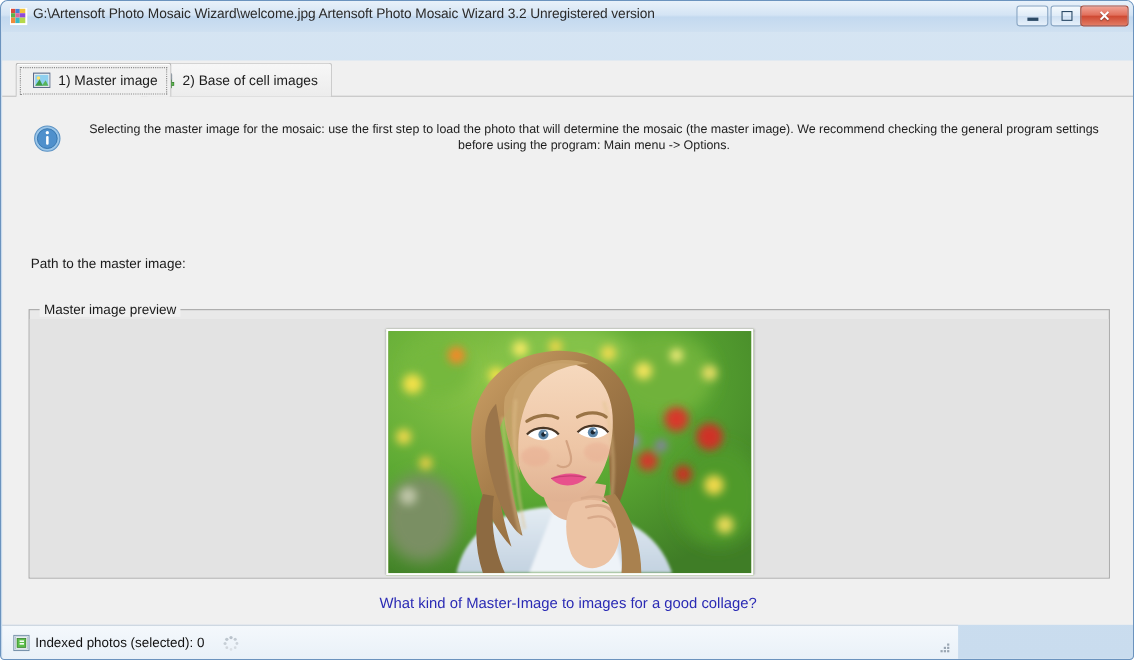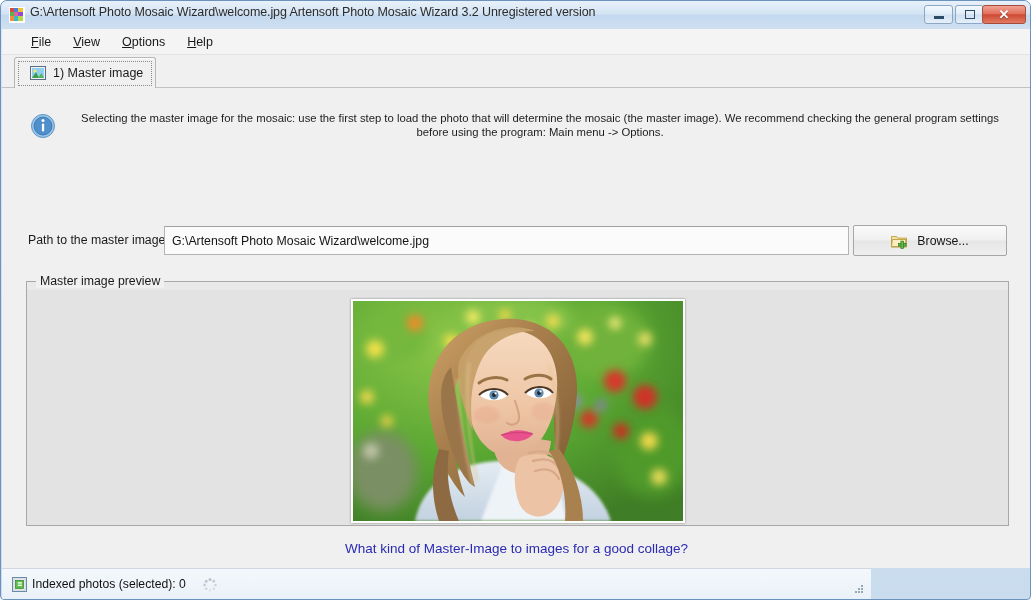--- a/index.html
+++ b/index.html
@@ -416,73 +416,67 @@
     <div class="win-btn" id="btn-maximize">
       <span class="win-glyph">
           <span class="glyph-max"></span>
         </span>
     </div>
     <div class="win-btn" id="btn-close">
       <span class="win-glyph glyph-close">✕</span>
     </div>
   </div>
 
-  <div id="menu-bar">
-    <div class="menu-item"><u>F</u>ile</div>
-    <div class="menu-item"><u>V</u>iew</div>
-    <div class="menu-item"><u>O</u>ptions</div>
-    <div class="menu-item"><u>H</u>elp</div>
-  </div>
 
   <div id="client-area">
 
     <div id="tab-strip">
       <div id="tab-underline"></div>
       <div class="tab" id="tab-master">
         <span>
           <svg class="icon-img" viewBox="0 0 16 16">
             <rect x="0.5" y="1.5" width="15" height="13" fill="#f2f2f2" stroke="#5b6b8a"></rect>
             <rect x="2" y="3" width="12" height="10" fill="#8fd0f0"></rect>
             <circle cx="5" cy="6" r="1.6" fill="#ffe36b"></circle>
             <path d="M2 13 L6 7 L9 13 Z" fill="#3f9b45"></path>
             <path d="M8 13 L11.5 8 L14 13 Z" fill="#57b45c"></path>
           </svg>
         </span>
         <span>1) Master image</span>
       </div>
+      <div class="tab" id="tab-base">
+        <span>
+          <svg class="icon-img" viewBox="0 0 16 16">
+            <ellipse cx="7.5" cy="3" rx="5.5" ry="2" fill="#cfd8e0" stroke="#7f8c99"></ellipse>
+            <path d="M2 3 V10 c0 1.1 2.5 2 5.5 2 s5.5-.9 5.5-2 V3" fill="#dde5ec" stroke="#7f8c99"></path>
+            <ellipse cx="7.5" cy="6.5" rx="5.5" ry="2" fill="none" stroke="#7f8c99"></ellipse>
+            <g>
+              <rect x="8" y="10" width="7" height="2.6" fill="#5cbf4a" stroke="#2f7a27" stroke-width="0.7"></rect>
+              <rect x="10.2" y="7.8" width="2.6" height="7" fill="#5cbf4a" stroke="#2f7a27" stroke-width="0.7"></rect>
+            </g>
+          </svg>
+        </span>
+        <span>2) Base of cell images</span>
+      </div>
       <div id="tab-underline-mask"></div>
     </div>
 
     <div id="info-banner"></div>
     <span id="info-icon">
       <svg width="26" height="26" viewBox="0 0 26 26">
         <circle cx="13" cy="13" r="11.5" fill="#9cc7ea" stroke="#5d93c4" stroke-width="1"></circle>
         <circle cx="13" cy="13" r="9" fill="#4f90cc"></circle>
         <circle cx="13" cy="13" r="9" fill="none" stroke="#2f6ea8" stroke-width="0.8"></circle>
         <rect x="11.9" y="10.6" width="2.3" height="8" rx="1" fill="#ffffff"></rect>
         <circle cx="13" cy="7.6" r="1.5" fill="#ffffff"></circle>
       </svg>
     </span>
     <div id="info-text">Selecting the master image for the mosaic: use the first step to load the photo that will determine the mosaic (the master image). We recommend checking the general program settings before using the program: Main menu -&gt; Options.</div>
 
     <div id="path-label">Path to the master image:</div>
-    <input id="path-input" type="text" value="G:\Artensoft Photo Mosaic Wizard\welcome.jpg" style="">
-    <div id="browse-button">
-      <span>
-        <svg class="icon-img" viewBox="0 0 16 16">
-          <path d="M0.5 3.5 h5 l1.3 1.6 h8.7 v9 h-15 Z" fill="#f5dfa0" stroke="#b8952f" stroke-width="0.8"></path>
-          <path d="M1.5 6.5 h13.5 l-1.6 7 h-13 Z" fill="#fbeec2" stroke="#b8952f" stroke-width="0.8"></path>
-          <g>
-            <rect x="7.6" y="10.4" width="7.4" height="2.7" fill="#5cbf4a" stroke="#2f7a27" stroke-width="0.7"></rect>
-            <rect x="9.9" y="8.1" width="2.7" height="7.3" fill="#5cbf4a" stroke="#2f7a27" stroke-width="0.7"></rect>
-          </g>
-        </svg>
-      </span>
-      <span>Browse...</span>
-    </div>
 
     <div id="preview-group"></div>
     <div id="preview-inner"></div>
     <div id="preview-group-label">Master image preview</div>
 
     <div id="photo-frame">
       <svg id="photo-canvas" viewBox="0 0 330 220" preserveAspectRatio="none">
         <defs>
           <radialGradient id="bgA" cx="30%" cy="20%" r="90%">
             <stop offset="0%" stop-color="#8ec64a"></stop>

